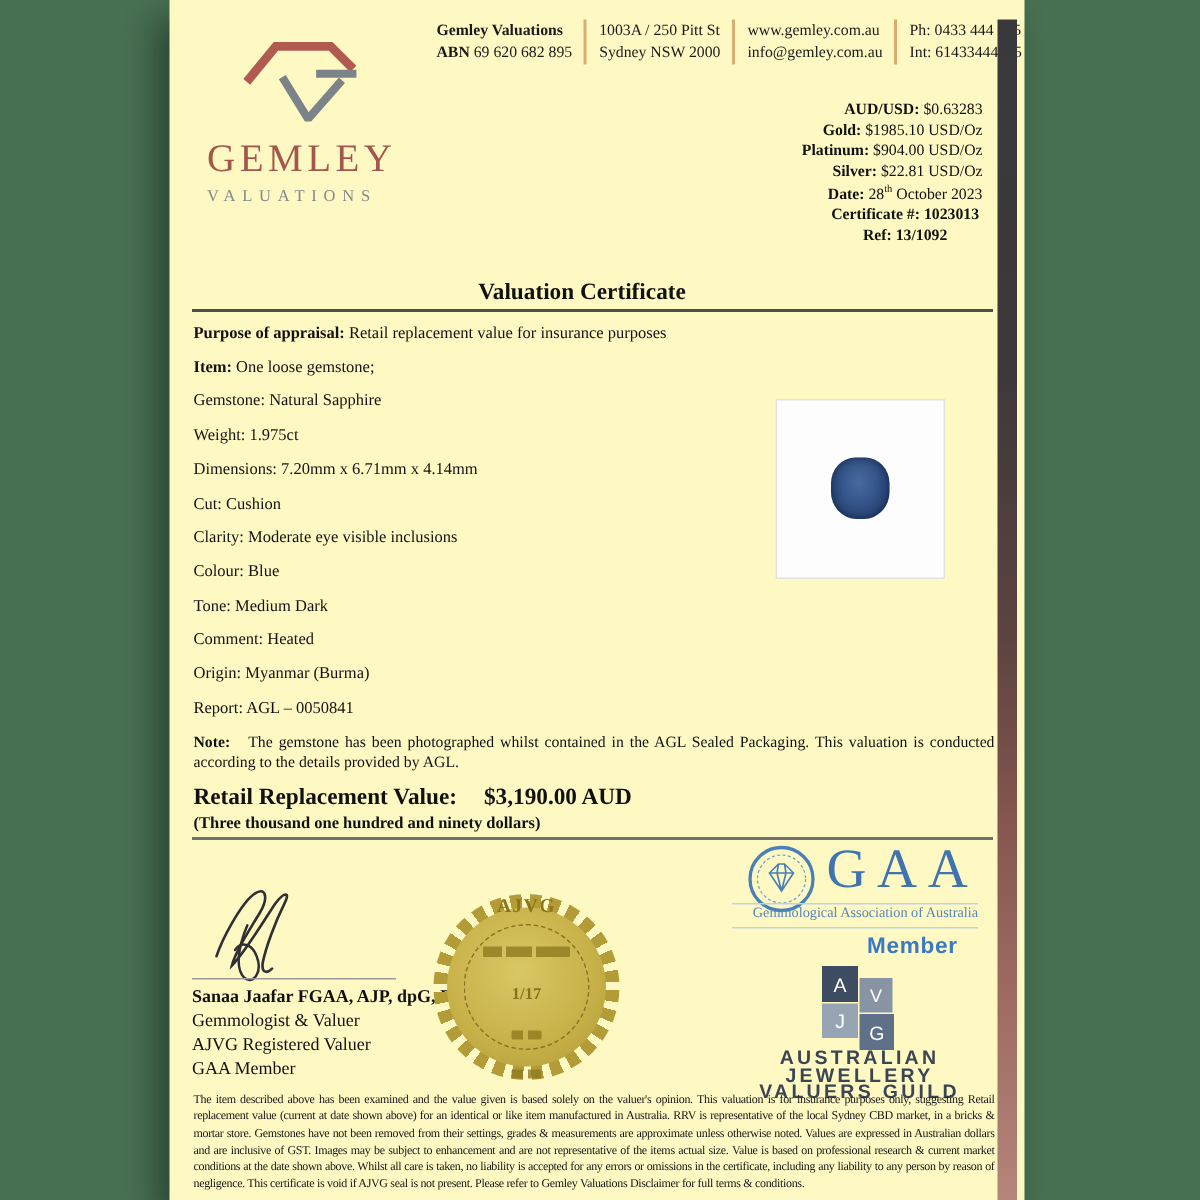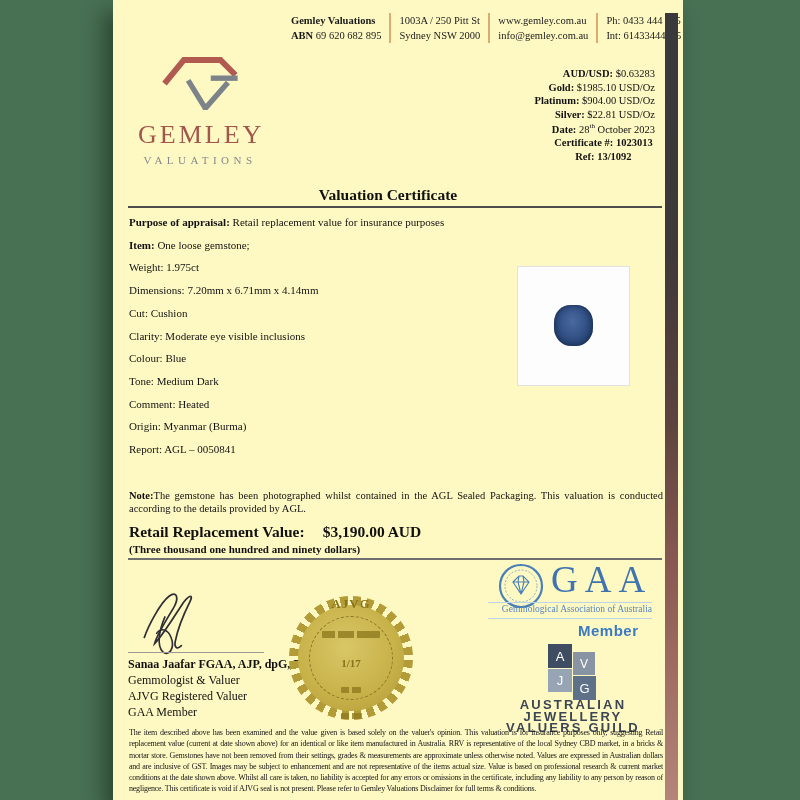--- a/index.html
+++ b/index.html
@@ -7,41 +7,41 @@
   .stage{position:absolute;inset:0;}
   .page{position:absolute;left:113px;top:0;width:570px;height:800px;background:#fef9c3;box-shadow:-9px 12px 20px rgba(8,18,10,.45);}
   .edge-bar{position:absolute;left:665px;top:13px;width:13px;height:787px;
     background:linear-gradient(180deg,#39393b 0%,#3e383a 30%,#5c4340 52%,#84564f 68%,#9c6a61 82%,#b58579 100%);}
   .b{font-weight:bold;}
   
   .letterhead{position:absolute;top:13px;left:170px;display:flex;font-size:10.5px;line-height:15px;color:#1a1a1a;white-space:nowrap;}
   .letterhead .col{padding:0 8px;}
   .letterhead .col + .col{border-left:2px solid #dcab72;}
   
-  .logo{position:absolute;left:25px;top:48px;width:124px;text-align:center;}
+  .logo{position:absolute;left:25px;top:19px;width:124px;}
   .logo svg{display:block;margin:0 auto;}
   .logo-name{font-size:26px;color:#a3564c;letter-spacing:3px;margin-top:10px;}
   .logo-sub{font-size:11px;color:#83888e;letter-spacing:4.5px;margin-top:4px;}
   
   .rates{position:absolute;top:67px;right:28px;text-align:right;font-size:10.5px;line-height:13.5px;color:#111;}
   .meta{position:absolute;top:120px;right:28px;text-align:center;font-size:10.5px;line-height:13.5px;color:#111;}
   .meta sup{font-size:7px;}
   
   .title{position:absolute;top:186px;left:16px;width:518px;text-align:center;font-size:15.5px;font-weight:bold;color:#111;}
   .rule-title{position:absolute;top:206px;left:15px;width:534px;height:2px;background:#4d4d4d;}
   
   .details{position:absolute;top:211px;left:16px;font-size:11px;line-height:22.7px;color:#121212;}
   
   .photo{position:absolute;left:404px;top:266px;width:111px;height:118px;background:#fdfdfd;border:1px solid #e2e2e2;}
   .stone{position:absolute;left:36px;top:38px;width:39px;height:41px;border-radius:42% 42% 44% 44%;
     background:radial-gradient(ellipse at 48% 40%,#4a6a9e 0%,#36558a 40%,#24406f 78%,#1d3966 100%);
     box-shadow:inset 0 0 6px rgba(8,18,40,.55);}
   
   .note{position:absolute;top:490px;left:16px;width:534px;font-size:10.5px;line-height:12.5px;text-align:justify;color:#111;}
-  .note .nlbl{}
+  .note .nlbl{margin-right:12px;}
   .rrv{position:absolute;top:523px;left:16px;font-size:15.5px;font-weight:bold;color:#111;}
   .rrv .amount{margin-left:18px;}
   .rrv-words{position:absolute;top:543px;left:16px;font-size:11px;font-weight:bold;color:#111;}
   .rule-rrv{position:absolute;top:558px;left:15px;width:534px;height:1.5px;background:#6f6f6f;}
   
   .sig-svg{position:absolute;left:20px;top:586px;}
   .sig-line{position:absolute;left:15px;top:652px;width:136px;border-top:1.3px solid #999;}
   .signatory{position:absolute;left:15px;top:656px;font-size:12px;line-height:16px;color:#111;}
   
   .gold-seal{position:absolute;left:176px;top:596px;width:124px;height:124px;}
@@ -124,20 +124,21 @@
       <div><span class="b">Certificate #:</span> <span class="b">1023013</span></div>
       <div><span class="b">Ref:</span> <span class="b">13/1092</span></div>
     </div>
 
     <div class="title">Valuation Certificate</div>
     <div class="rule-title"></div>
 
     <div class="details">
       <div><span class="b">Purpose of appraisal:</span> <span>Retail replacement value for insurance purposes</span></div>
       <div><span class="b">Item:</span> <span>One loose gemstone;</span></div>
+      <div><span>Gemstone:</span> <span>Natural Sapphire</span></div>
       <div><span>Weight:</span> <span>1.975ct</span></div>
       <div><span>Dimensions:</span> <span>7.20mm x 6.71mm x 4.14mm</span></div>
       <div><span>Cut:</span> <span>Cushion</span></div>
       <div><span>Clarity:</span> <span>Moderate eye visible inclusions</span></div>
       <div><span>Colour:</span> <span>Blue</span></div>
       <div><span>Tone:</span> <span>Medium Dark</span></div>
       <div><span>Comment:</span> <span>Heated</span></div>
       <div><span>Origin:</span> <span>Myanmar (Burma)</span></div>
       <div><span>Report:</span> <span>AGL – 0050841</span></div>
     </div>

